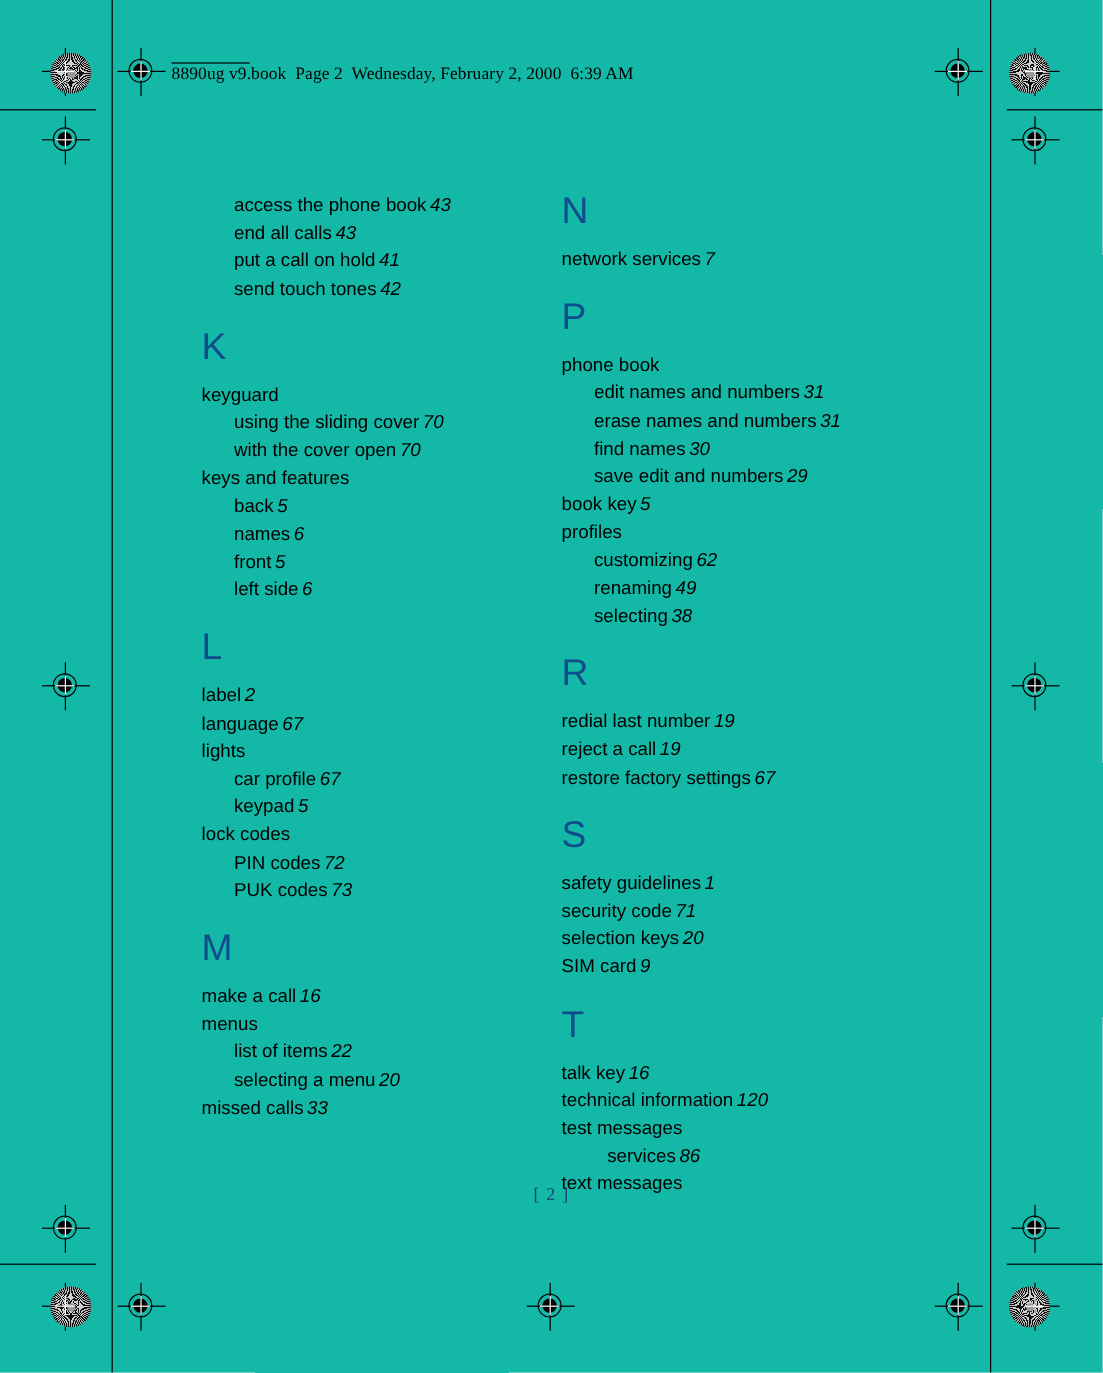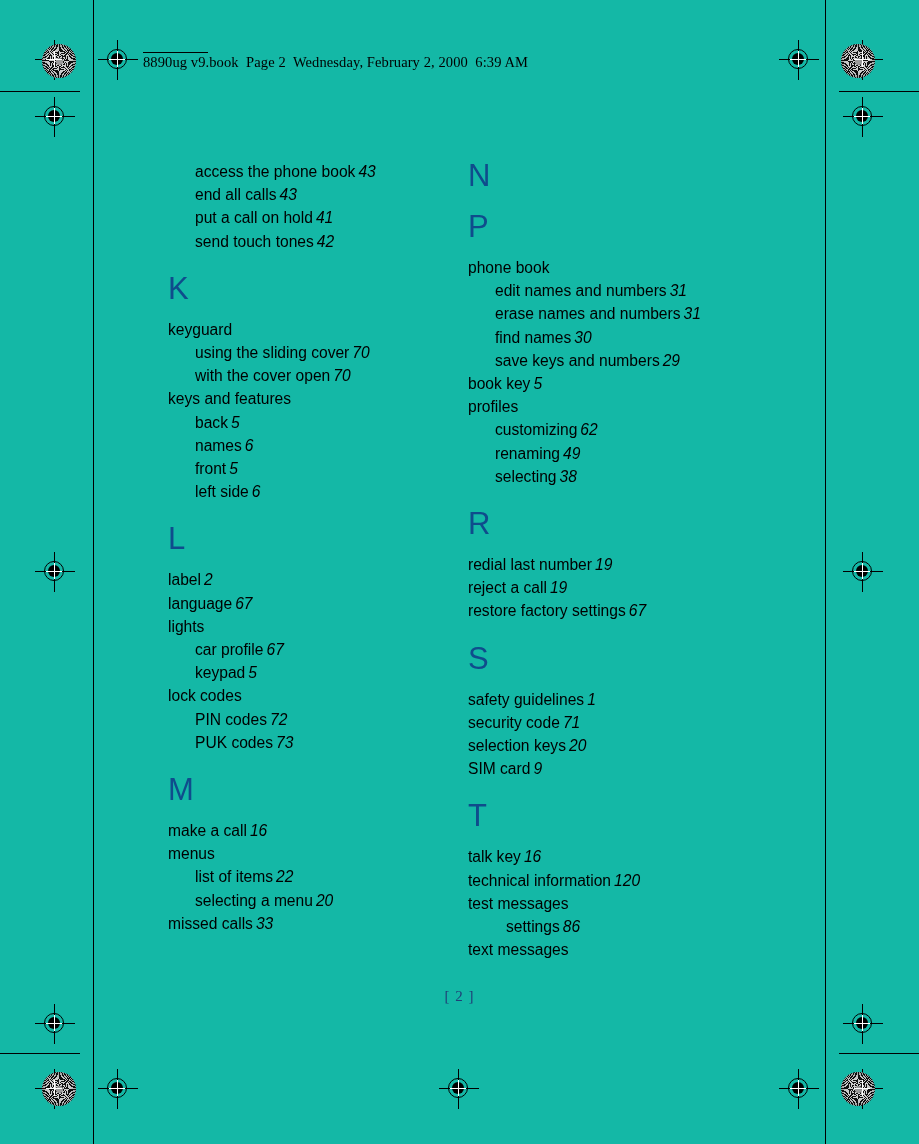--- a/index.html
+++ b/index.html
@@ -347,44 +347,45 @@
         <div class="index-entry level-2"><span>PUK codes</span><span class="page-ref">73</span></div>
         <div class="letter-heading">M</div>
         <div class="index-entry level-1"><span>make a call</span><span class="page-ref">16</span></div>
         <div class="index-entry level-1"><span>menus</span></div>
         <div class="index-entry level-2"><span>list of items</span><span class="page-ref">22</span></div>
         <div class="index-entry level-2"><span>selecting a menu</span><span class="page-ref">20</span></div>
         <div class="index-entry level-1"><span>missed calls</span><span class="page-ref">33</span></div>
       </div>
     <div class="column column-right" id="col-right">
         <div class="letter-heading">N</div>
+        <div class="index-entry level-1"><span>network services</span><span class="page-ref">7</span></div>
         <div class="letter-heading">P</div>
         <div class="index-entry level-1"><span>phone book</span></div>
         <div class="index-entry level-2"><span>edit names and numbers</span><span class="page-ref">31</span></div>
         <div class="index-entry level-2"><span>erase names and numbers</span><span class="page-ref">31</span></div>
         <div class="index-entry level-2"><span>find names</span><span class="page-ref">30</span></div>
-        <div class="index-entry level-2"><span>save keys and numbers</span><span class="page-ref">29</span></div>
+        <div class="index-entry level-2"><span>save edit and numbers</span><span class="page-ref">29</span></div>
         <div class="index-entry level-1"><span>book key</span><span class="page-ref">5</span></div>
         <div class="index-entry level-1"><span>profiles</span></div>
         <div class="index-entry level-2"><span>customizing</span><span class="page-ref">62</span></div>
         <div class="index-entry level-2"><span>renaming</span><span class="page-ref">49</span></div>
         <div class="index-entry level-2"><span>selecting</span><span class="page-ref">38</span></div>
         <div class="letter-heading">R</div>
         <div class="index-entry level-1"><span>redial last number</span><span class="page-ref">19</span></div>
         <div class="index-entry level-1"><span>reject a call</span><span class="page-ref">19</span></div>
         <div class="index-entry level-1"><span>restore factory settings</span><span class="page-ref">67</span></div>
         <div class="letter-heading">S</div>
         <div class="index-entry level-1"><span>safety guidelines</span><span class="page-ref">1</span></div>
         <div class="index-entry level-1"><span>security code</span><span class="page-ref">71</span></div>
         <div class="index-entry level-1"><span>selection keys</span><span class="page-ref">20</span></div>
         <div class="index-entry level-1"><span>SIM card</span><span class="page-ref">9</span></div>
         <div class="letter-heading">T</div>
         <div class="index-entry level-1"><span>talk key</span><span class="page-ref">16</span></div>
         <div class="index-entry level-1"><span>technical information</span><span class="page-ref">120</span></div>
         <div class="index-entry level-1"><span>test messages</span></div>
-        <div class="index-entry level-3"><span>settings</span><span class="page-ref">86</span></div>
+        <div class="index-entry level-3"><span>services</span><span class="page-ref">86</span></div>
         <div class="index-entry level-1"><span>text messages</span></div>
       </div>
   </div>
 
   <div class="folio">[ 2 ]</div>
 
 </div>
 
 </body></html>

